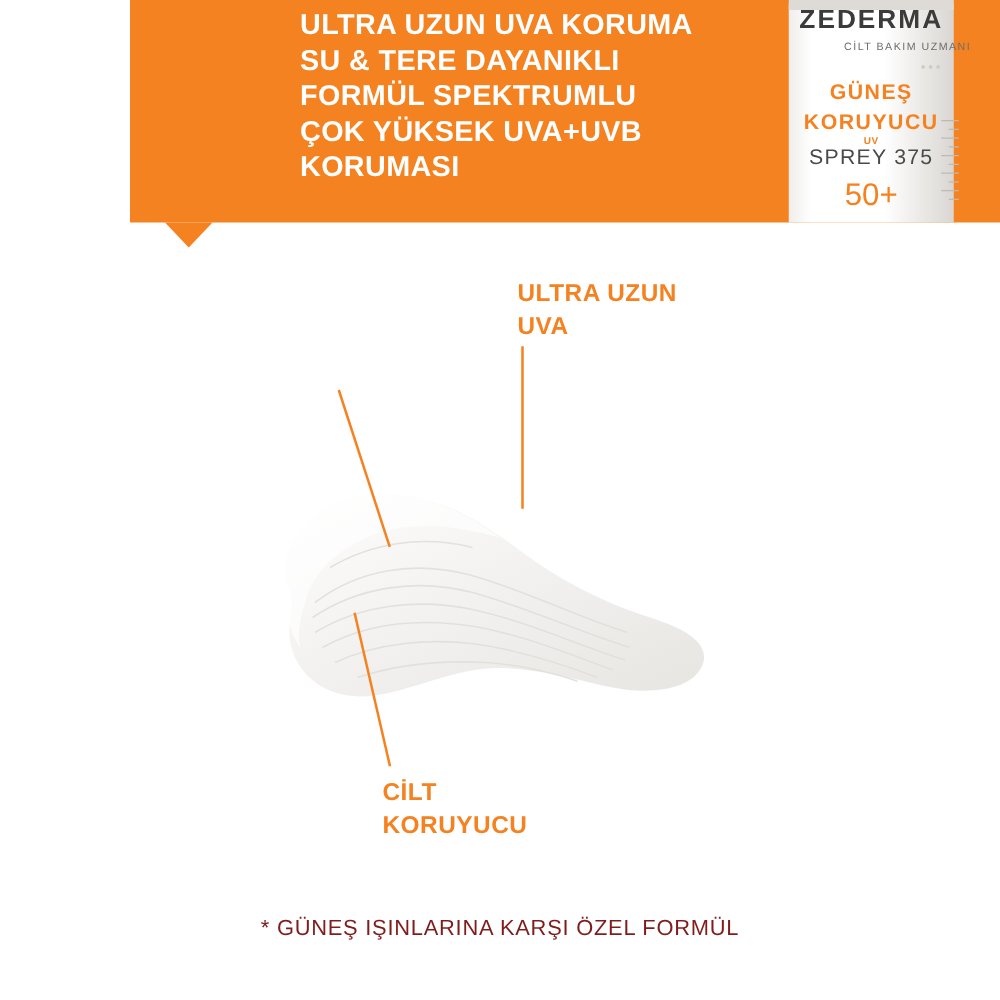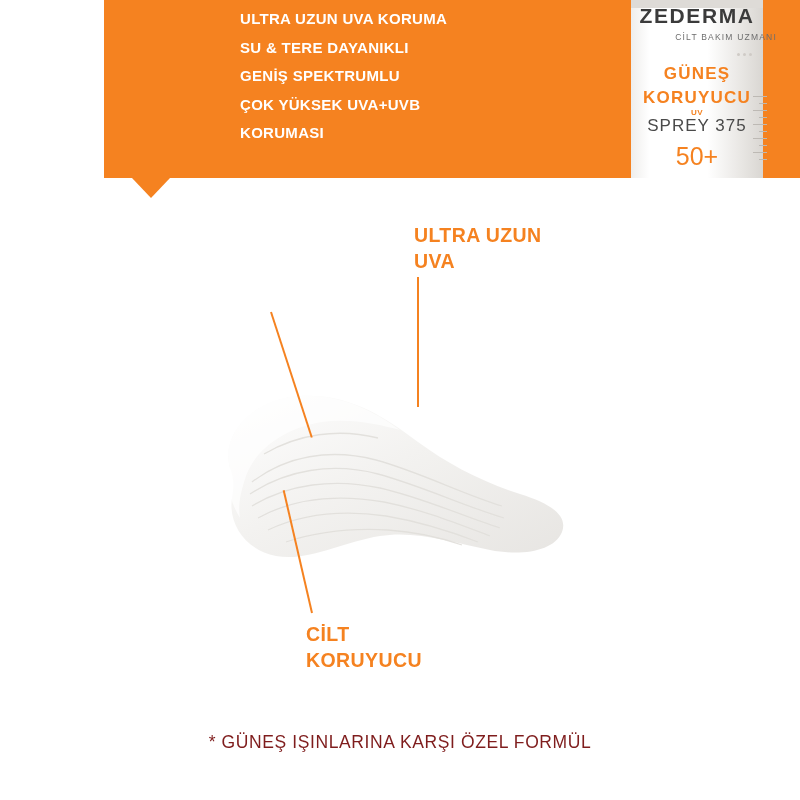--- a/index.html
+++ b/index.html
@@ -37,21 +37,21 @@
     border-right: 19px solid transparent;
     border-top: 20px solid #F58220;
   }
   .banner-text {
     position: absolute;
     left: 136px;
     top: 5px;
     width: 330px;
     color: #ffffff;
     font-weight: bold;
-    font-size: 15px;
+    font-size: 23px;
     line-height: 28.5px;
     letter-spacing: 0.3px;
   }
   .banner-text div {
     white-space: nowrap;
   }
 
   
   .bottle {
     position: absolute;
@@ -243,21 +243,21 @@
 </style>
 </head>
 <body>
 
 <div id="page">
 
   <div class="banner">
     <div class="banner-text">
       <div>ULTRA UZUN UVA KORUMA</div>
       <div>SU &amp; TERE DAYANIKLI</div>
-      <div>GENİŞ SPEKTRUMLU</div>
+      <div>FORMÜL SPEKTRUMLU</div>
       <div>ÇOK YÜKSEK UVA+UVB</div>
       <div>KORUMASI</div>
     </div>
 
     <div class="bottle">
       <div class="bottle-body"></div>
       <div class="bottle-cap"></div>
       <div class="bottle-scale">
         <i></i>
           <i></i>

